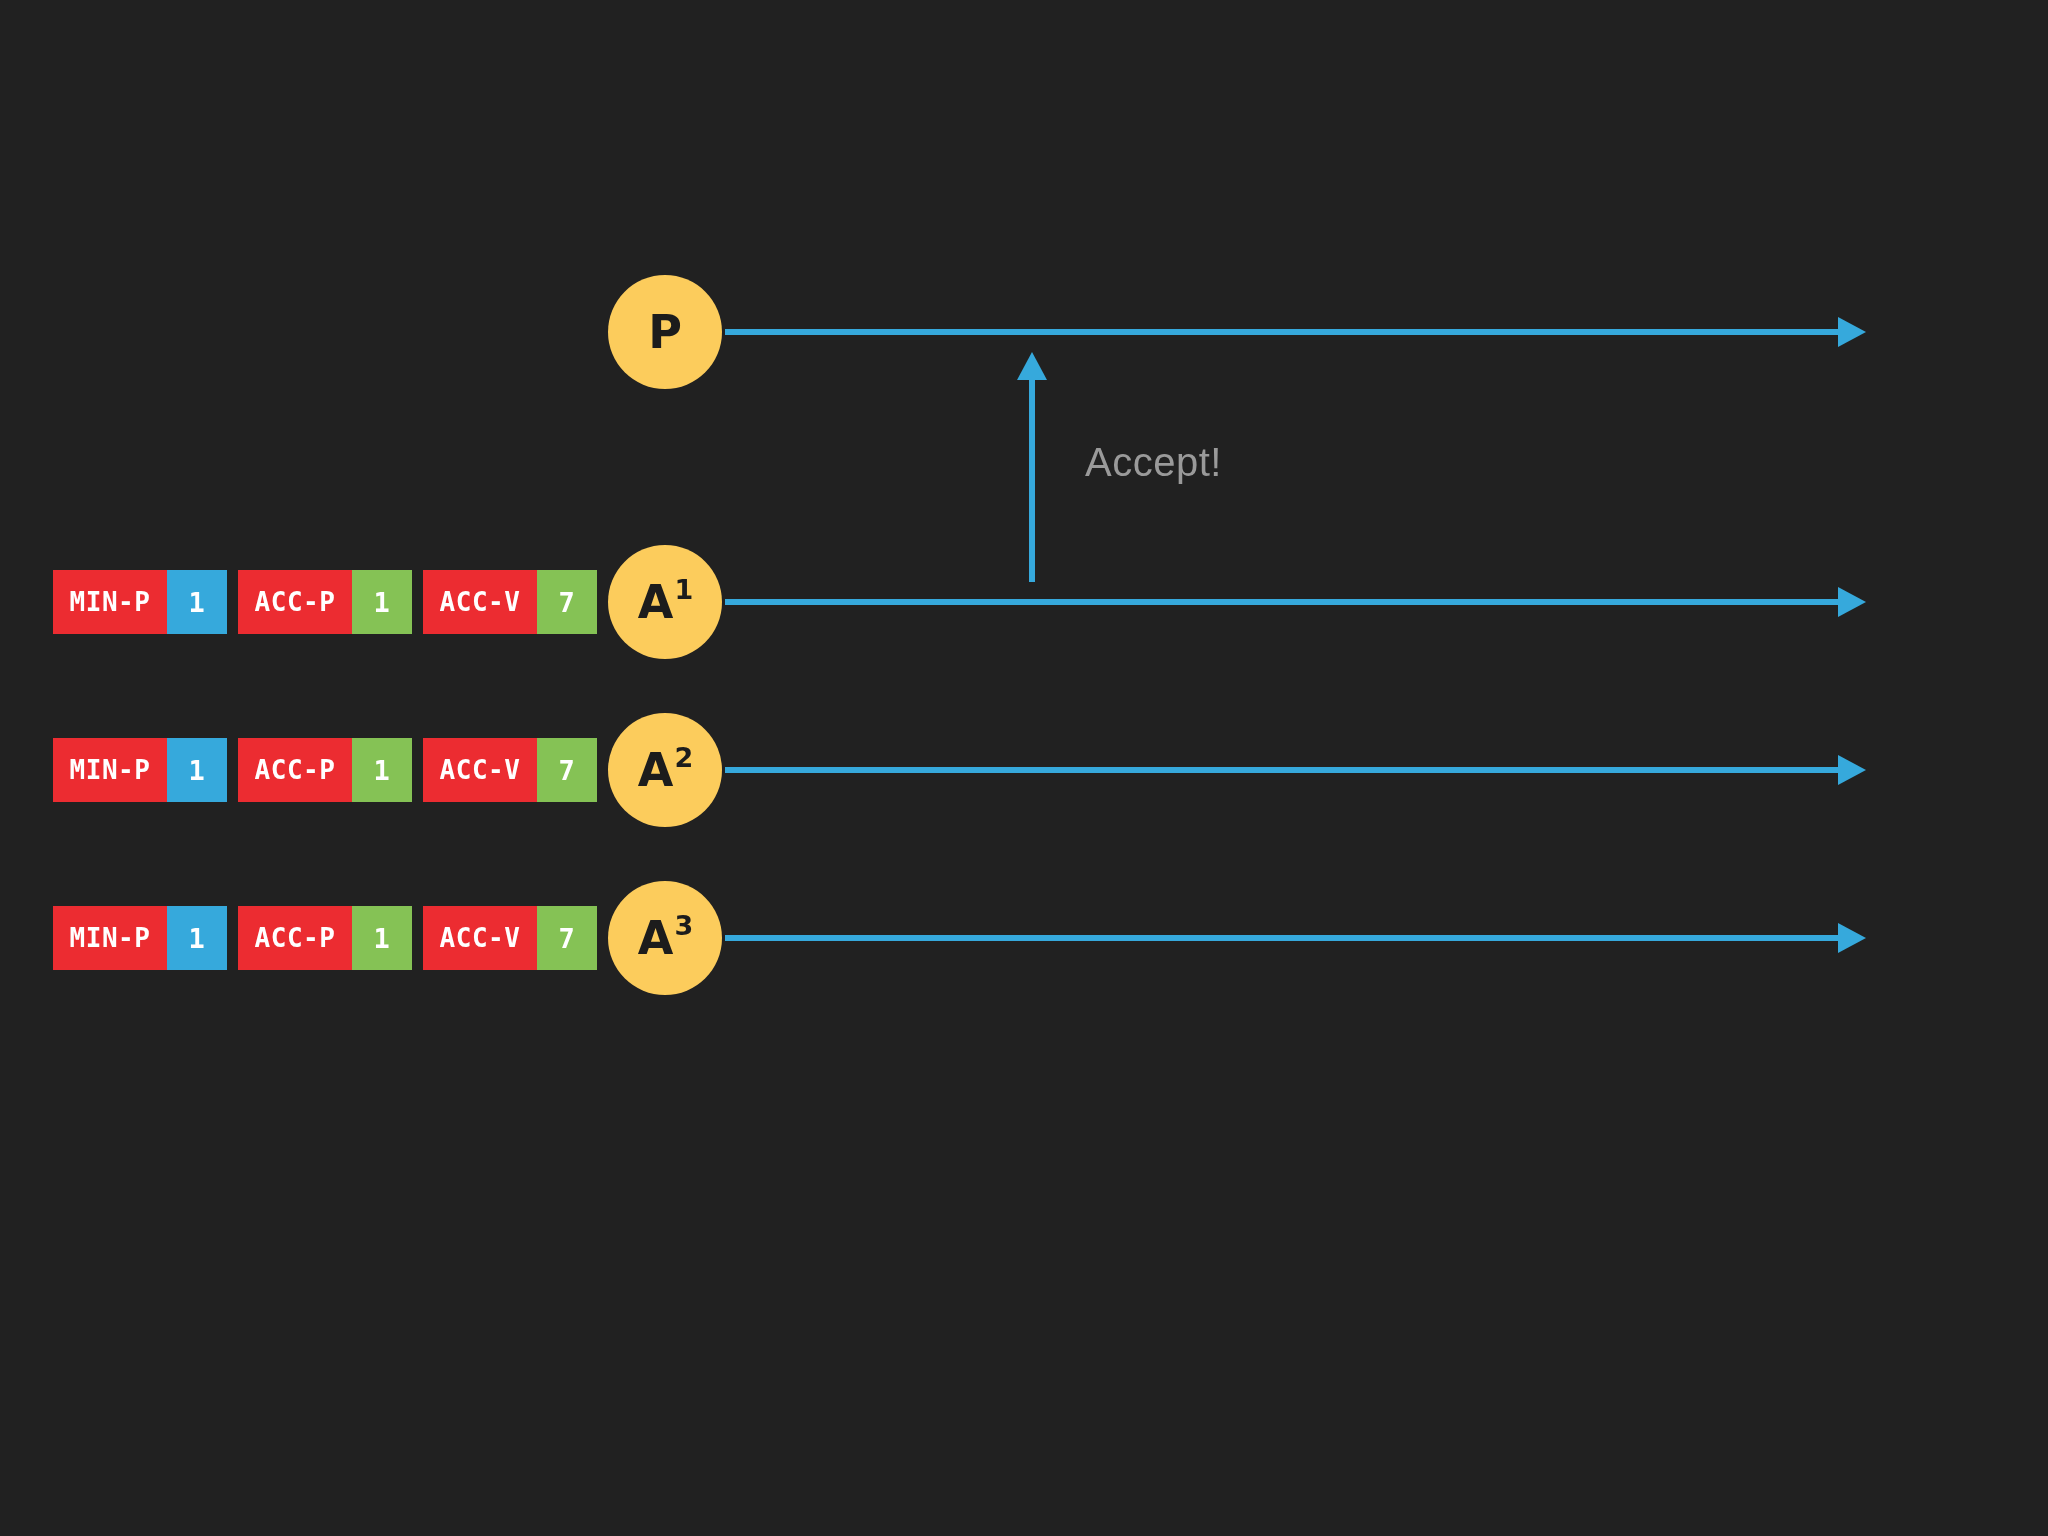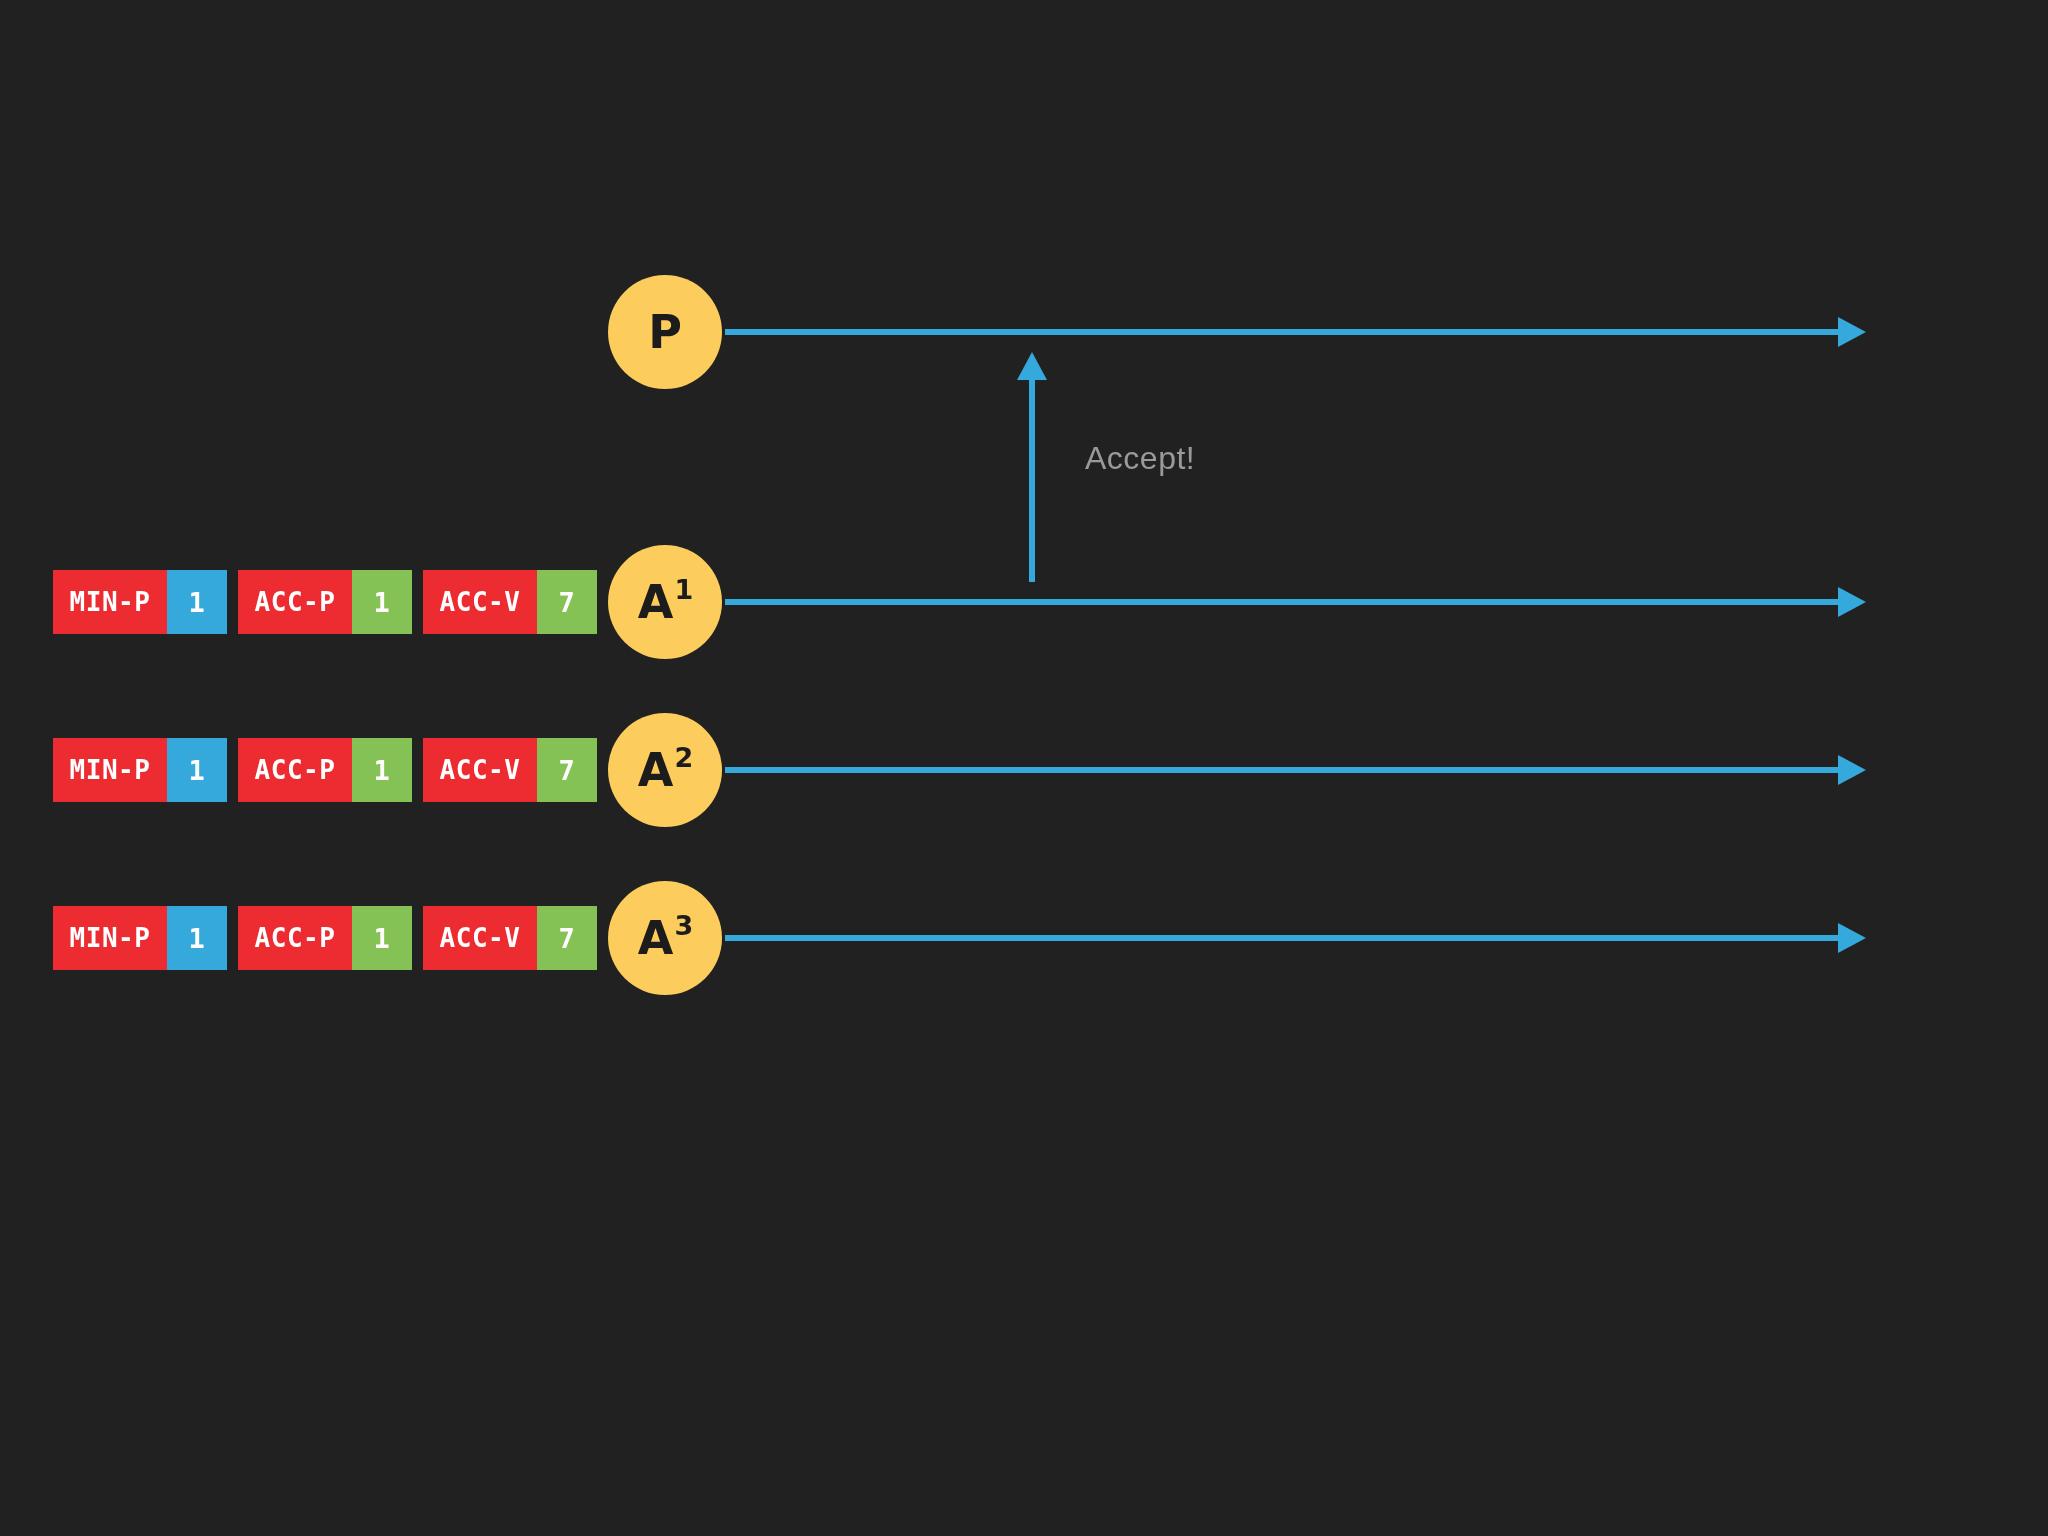--- a/index.html
+++ b/index.html
@@ -118,21 +118,21 @@
     border-left: 15px solid transparent;
     border-right: 15px solid transparent;
     border-bottom: 28px solid #36A9DC;
   }
 
   
   .annotation {
     position: absolute;
     color: #9a9a9a;
     font-family: "Liberation Sans", sans-serif;
-    font-size: 32px;
+    font-size: 40px;
     font-weight: 400;
     letter-spacing: 0.5px;
     white-space: nowrap;
   }
 </style>
 </head>
 <body>
 
 <div id="stage">
 

